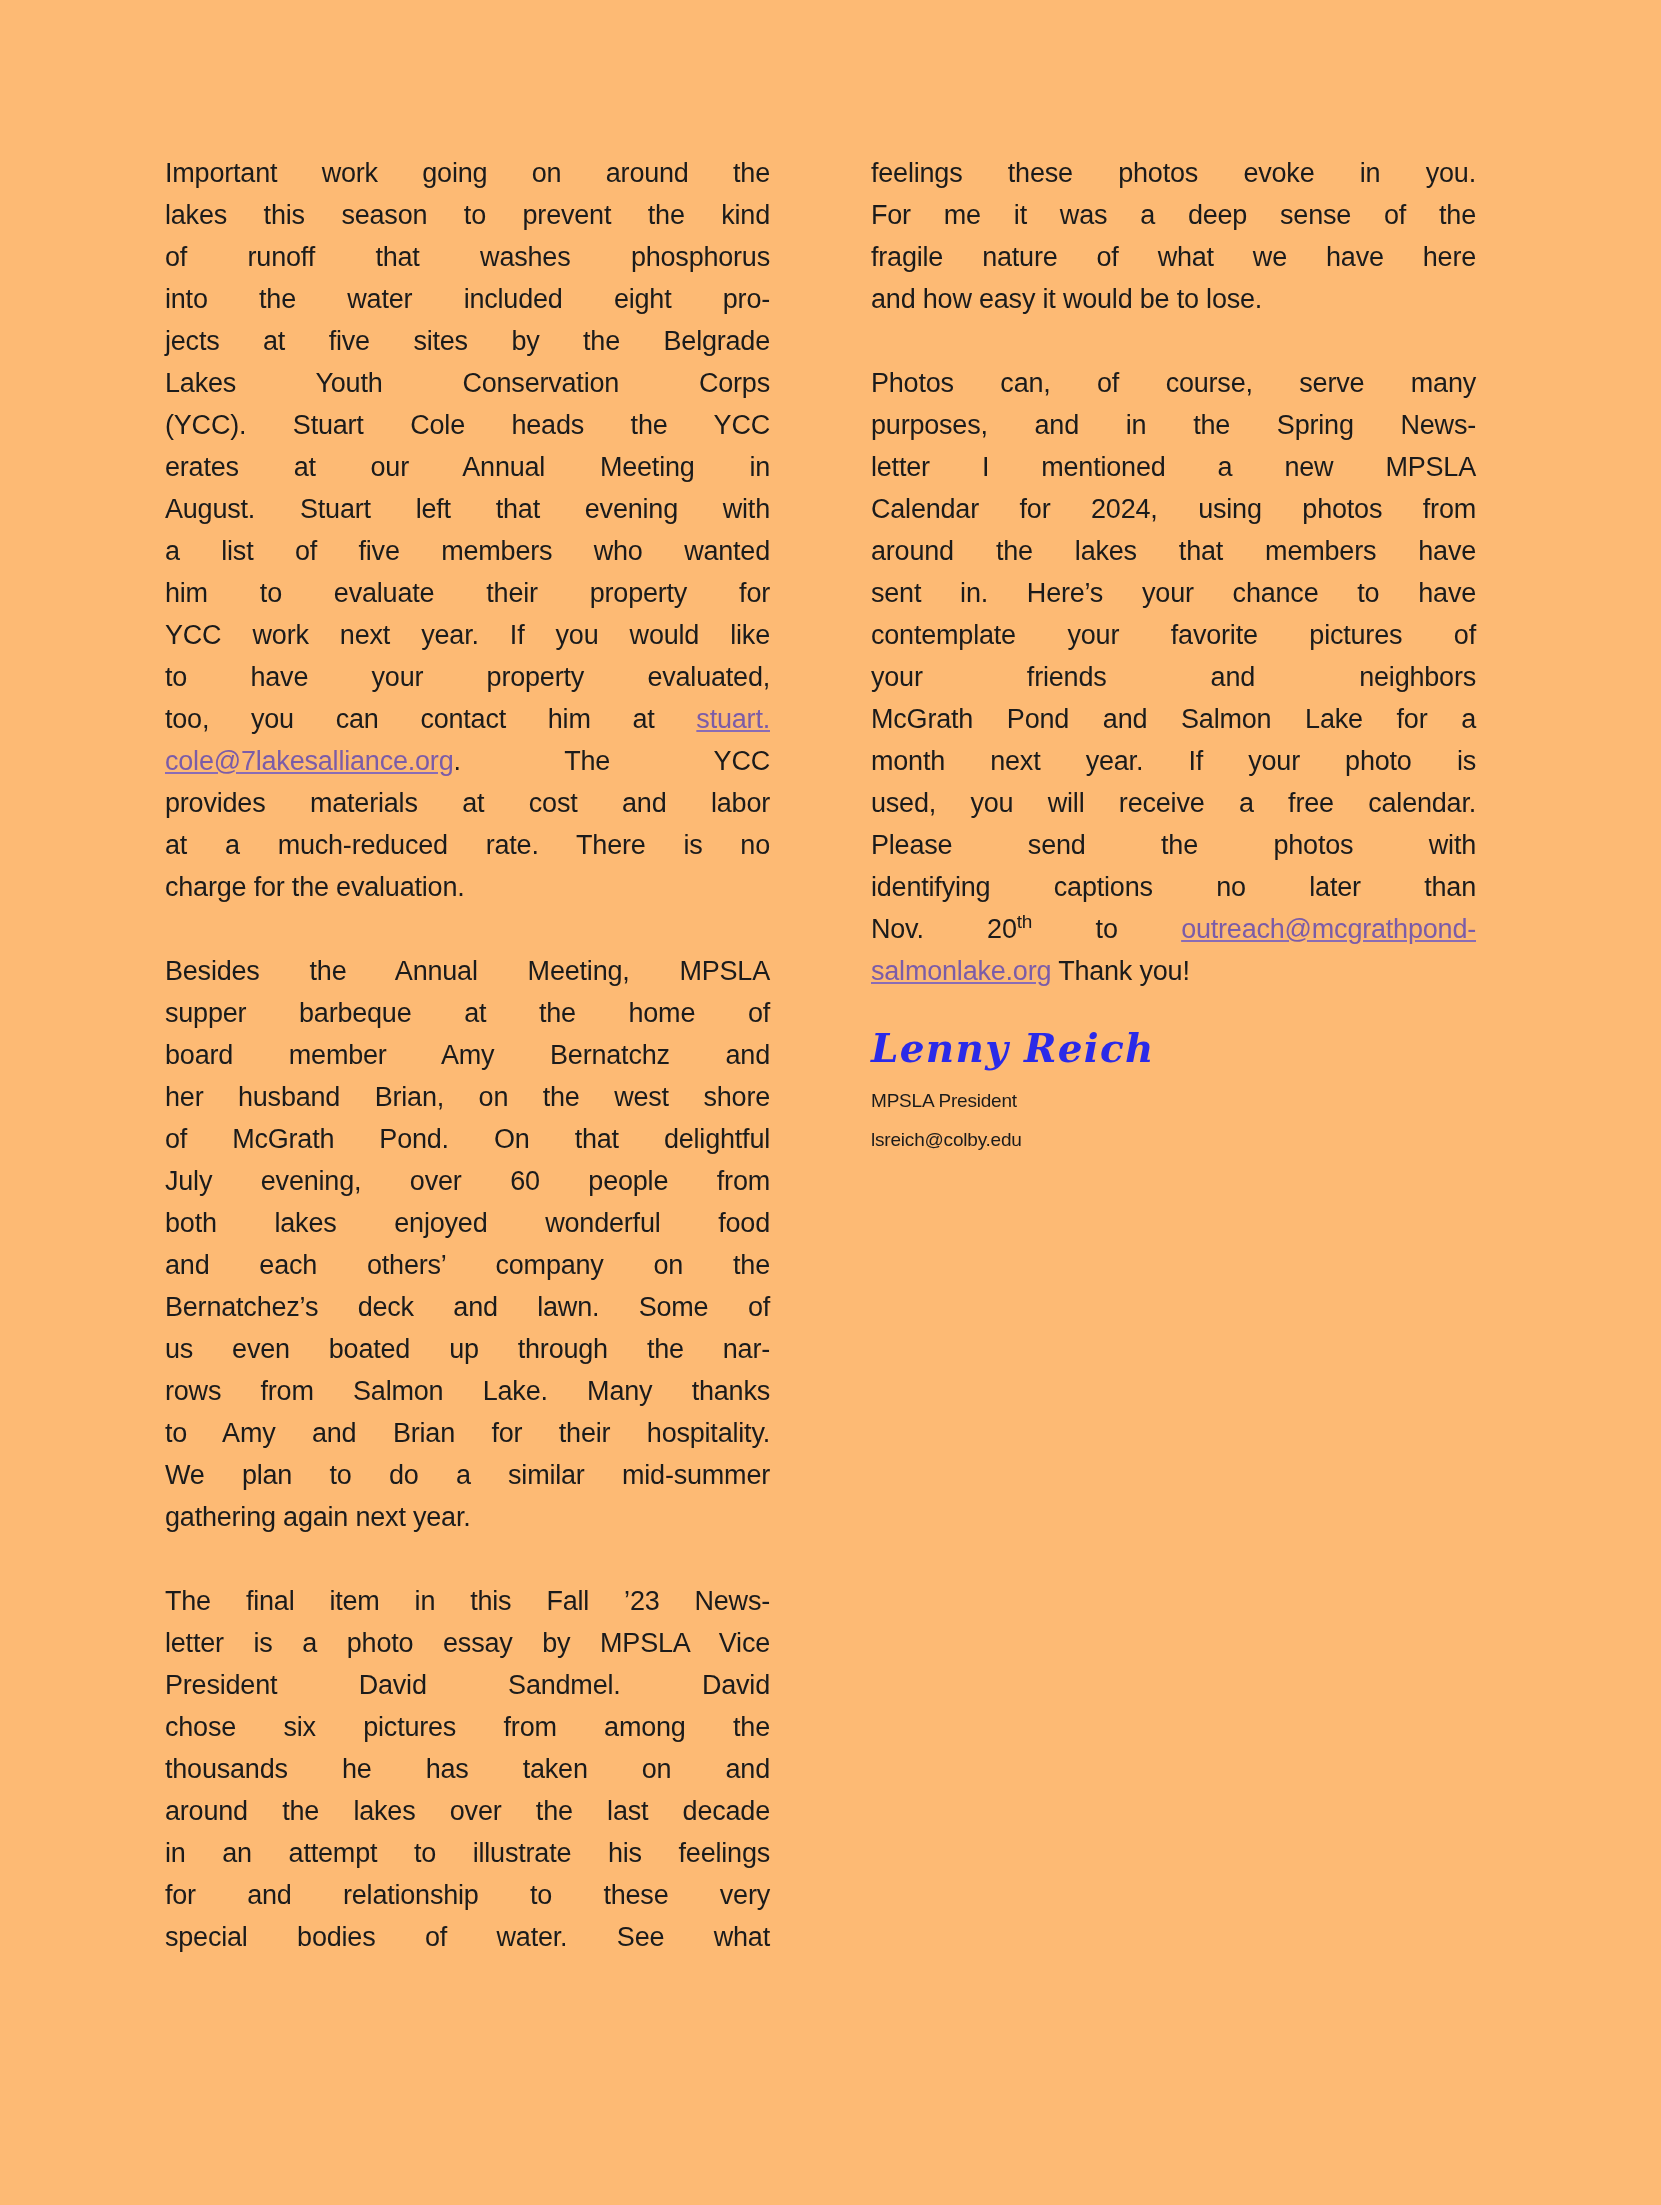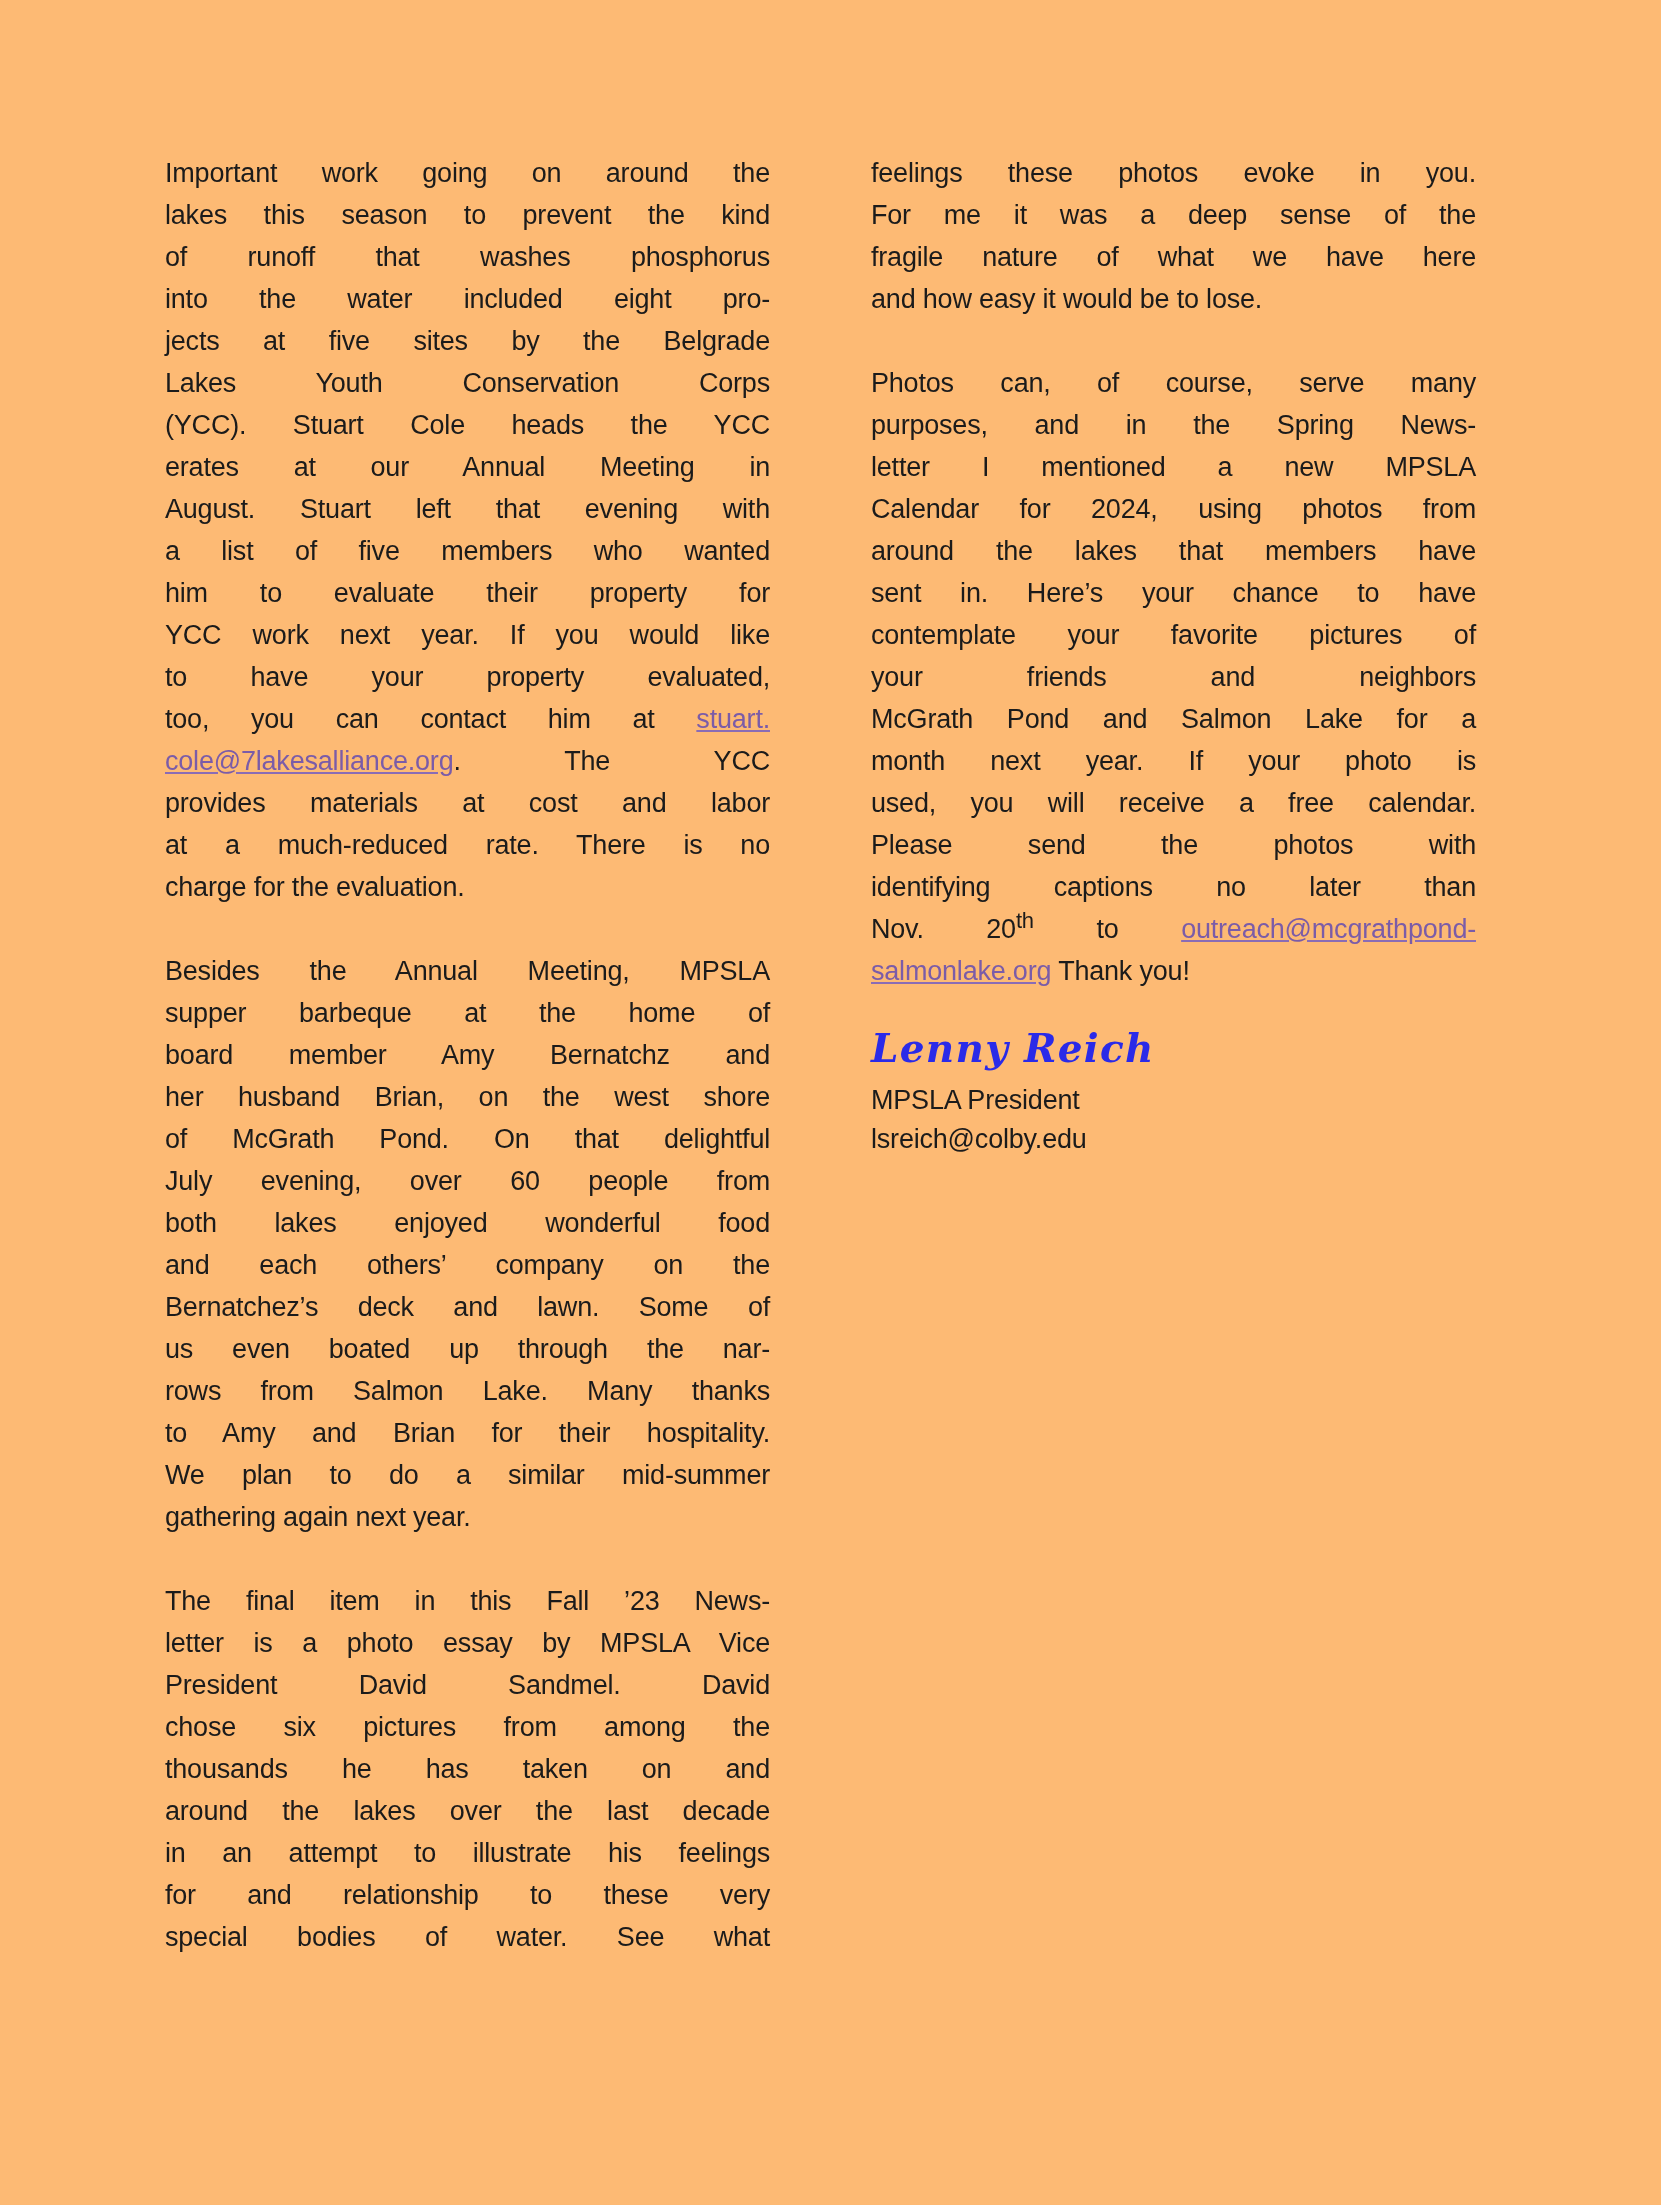--- a/index.html
+++ b/index.html
@@ -38,36 +38,36 @@
     text-align-last: left;
   }
   a.link {
     color: #7b5ca8;
     text-decoration: underline;
     text-decoration-color: #8a6cb5;
     cursor: pointer;
   }
   .sup {
     vertical-align: super;
-    font-size: 22px;
+    font-size: 19px;
     line-height: 0;
   }
   .signature { margin-top: 35px; }
   .sig-name {
     font-family: "DejaVu Serif", serif;
     font-style: italic;
     font-weight: bold;
     font-size: 39px;
     line-height: 43px;
     color: #2a2ae8;
     letter-spacing: 1.3px;
     margin-bottom: 10.7px;
   }
   .sig-line {
-    font-size: 27px;
+    font-size: 19px;
     line-height: 39px;
     color: #1b1b1b;
   }
 </style>
 </head>
 <body>
 
 <div class="page">
   <div class="col col-left">
       <div class="para">

